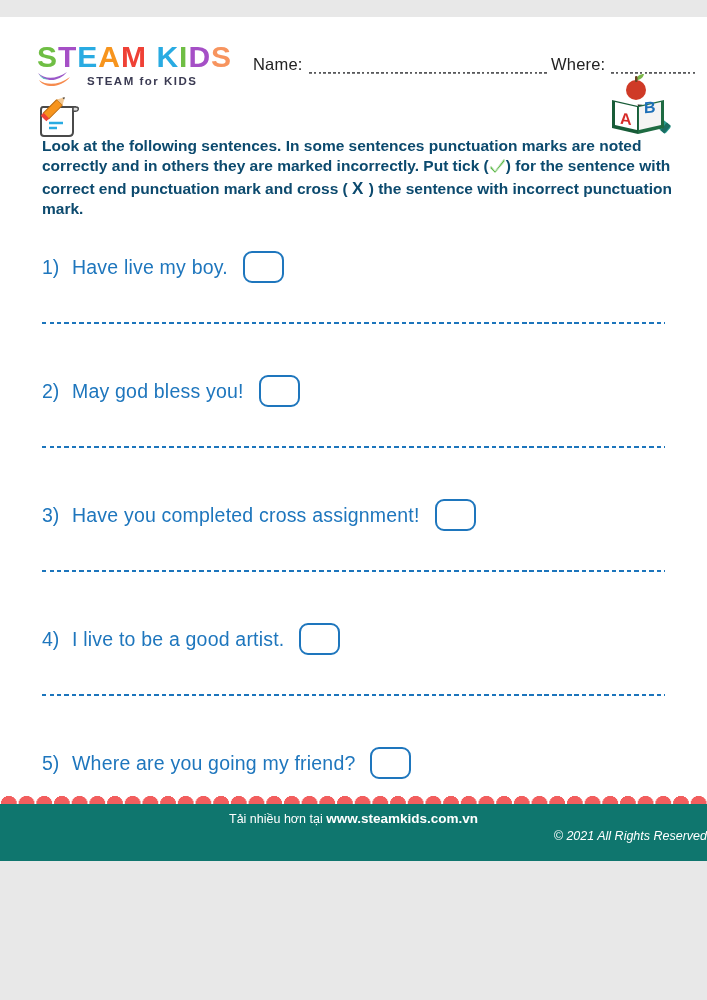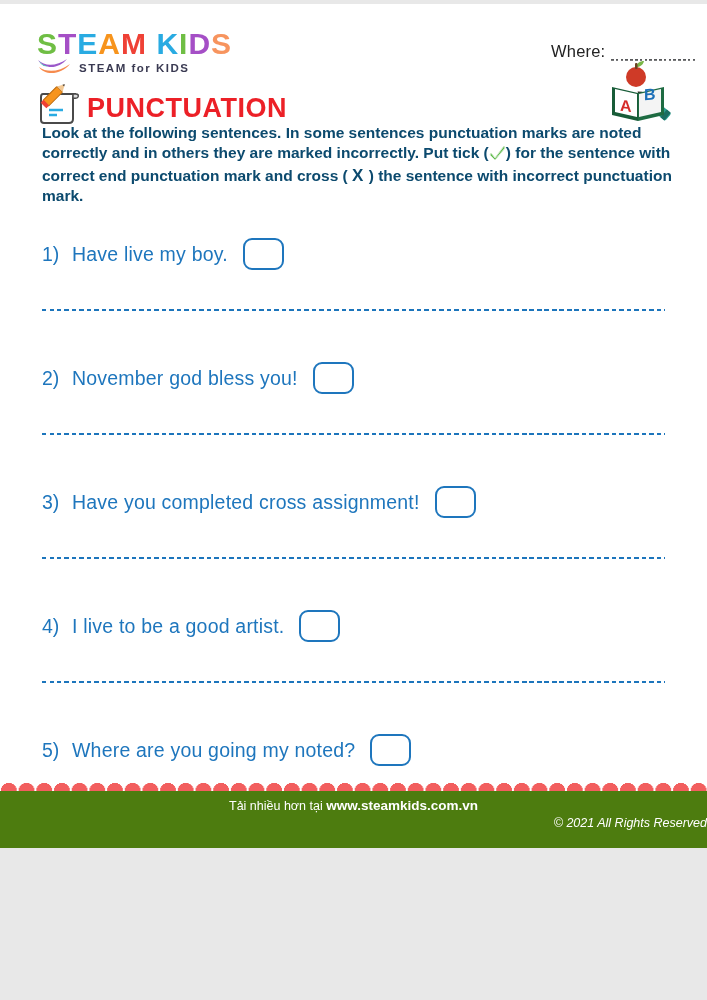--- a/index.html
+++ b/index.html
@@ -1,26 +1,26 @@
 <!DOCTYPE html>
 <html><head>
 <meta charset="utf-8">
 <style>
   * { margin:0; padding:0; box-sizing:border-box; }
   html,body { background:#e8e8e8; }
   .page {
-    position:relative; width:707px; height:844px; margin:4px auto;
+    position:relative; width:707px; height:844px; margin:17px auto;
     background:#ffffff; overflow:hidden;
     font-family:"Liberation Sans", sans-serif;
   }
 
   
   .logo { position:absolute; left:37px; top:24px; width:210px; }
   .logo-letters { font-weight:900; font-size:30px; letter-spacing:1px; line-height:32px; white-space:pre; }
-  .logo-sub { display:flex; align-items:center; gap:8px; margin-top:-2px; }
+  .logo-sub { display:flex; align-items:center; gap:16px; margin-top:-2px; }
   .logo-sub-text { font-size:11.5px; font-weight:700; color:#3a3a52; letter-spacing:1.5px; }
 
   .field-row { position:absolute; top:38px; display:flex; align-items:flex-end; }
   .field-label { font-size:16.5px; color:#232323; letter-spacing:.2px; }
   .dashline { height:14px; margin-left:6px;
     background:repeating-linear-gradient(90deg,#58595b 0 2.6px,transparent 2.6px 4.8px) bottom/100% 1.8px no-repeat; }
   .name-row { left:253px; }
   .name-line { width:238px; }
   .date-row { left:551px; }
   .date-line { width:86px; }
@@ -41,21 +41,21 @@
 
   
   .item { position:absolute; left:42px; display:flex; align-items:center; height:38px; color:#1e76bd; font-size:19.5px; }
   .item .num { width:30px; }
   .item .sentence { letter-spacing:.2px; }
   .checkbox { width:41px; height:32px; border:2.5px solid #1e76bd; border-radius:9px; margin-left:15px; background:#fff; cursor:pointer; }
   .sep { position:absolute; left:42px; width:623px; height:2px;
     background:repeating-linear-gradient(90deg,#1c75bc 0 4.5px,transparent 4.5px 7.5px); }
 
   
-  .footer { position:absolute; left:0; bottom:0; width:707px; height:57px; background:#4d7c0f; color:#ffffff; text-align:center; }
+  .footer { position:absolute; left:0; bottom:0; width:707px; height:57px; background:#0f766e; color:#ffffff; text-align:center; }
   .scallops { position:absolute; left:0; top:-9px; width:100%; height:9px;
     background:radial-gradient(circle 8.2px at 50% 100%, #f25e5e 98%, transparent 100%);
     background-size:17.7px 9px; background-repeat:repeat-x; }
   .footer-line1 { margin-top:7px; font-size:12.5px; }
   .footer-site { font-weight:700; font-size:13.5px; }
   .footer-line2 { margin-top:3px; font-size:12.5px; font-style:italic;text-align:right; }
 </style>
 </head>
 <body>
 
@@ -68,20 +68,24 @@
         <svg width="34" height="16" viewBox="0 0 34 16">
           <path d="M1 2 C8 9 20 8 30 1 C22 11 8 12 1 2 Z" fill="#9b59c9"></path>
           <path d="M2 3 C5 7 8 8 11 8 C7 9 4 7 2 3 Z" fill="#2bbcb0"></path>
           <path d="M2 9 C10 15 22 14 33 6 C24 17 8 18 2 9 Z" fill="#f68b4e"></path>
         </svg>
       </span>
       <span class="logo-sub-text">STEAM for KIDS</span>
     </div>
   </div>
 
+  <div class="field-row name-row">
+    <span class="field-label">Name:</span>
+    <span class="dashline name-line"></span>
+  </div>
   <div class="field-row date-row">
     <span class="field-label">Where:</span>
     <span class="dashline date-line"></span>
   </div>
 
   <div class="book-icon">
     <svg width="72" height="70" viewBox="0 0 72 70">
 
       <g transform="rotate(40 52 48)">
         <rect x="38" y="43" width="30" height="10" rx="2" fill="#2a9d8f"></rect>
@@ -111,60 +115,59 @@
         <line x1="14" y1="26" x2="28" y2="26" stroke="#29abe2" stroke-width="2.5"></line>
         <line x1="14" y1="31" x2="22" y2="31" stroke="#29abe2" stroke-width="2.5"></line>
         <g transform="rotate(-45 17 13)">
           <rect x="8" y="9" width="20" height="8" rx="1" fill="#f7941d" stroke="#b96a10" stroke-width="1"></rect>
           <rect x="5" y="9" width="4" height="8" fill="#ef4136"></rect>
           <polygon points="28,9 35,13 28,17" fill="#f2c894"></polygon>
           <polygon points="33,11.8 35,13 33,14.2" fill="#333333"></polygon>
         </g>
       </svg>
     </span>
-    <span class="title-text">PUNCTUATION</span>
   </div>
 
   <div class="instructions">
     <span>Look at the following sentences. In some sentences punctuation marks are noted correctly and in others they are marked incorrectly. Put tick (</span><span class="check-inline"><svg width="17" height="17" viewBox="0 0 17 17">
           <path d="M2 9 L6 14 L15 2 L16 4 L6 16 L1 11 Z" fill="#5bba47" stroke="#cfe9c8" stroke-width="1"></path>
         </svg></span><span>) for the sentence with correct end punctuation mark and cross ( </span><span class="cross-char">X</span><span> ) the sentence with incorrect punctuation mark.</span>
   </div>
 
   <div class="item" style="top:231px">
     <span class="num">1)</span>
     <span class="sentence">Have live my boy.</span>
     <span class="checkbox"></span>
   </div>
   <div class="sep" style="top:305px"></div>
 
   <div class="item" style="top:355px">
     <span class="num">2)</span>
-    <span class="sentence">November god bless you!</span>
+    <span class="sentence">May god bless you!</span>
     <span class="checkbox"></span>
   </div>
   <div class="sep" style="top:429px"></div>
 
   <div class="item" style="top:479px">
     <span class="num">3)</span>
     <span class="sentence">Have you completed cross assignment!</span>
     <span class="checkbox"></span>
   </div>
   <div class="sep" style="top:553px"></div>
 
   <div class="item" style="top:603px">
     <span class="num">4)</span>
     <span class="sentence">I live to be a good artist.</span>
     <span class="checkbox"></span>
   </div>
   <div class="sep" style="top:677px"></div>
 
   <div class="item" style="top:727px">
     <span class="num">5)</span>
-    <span class="sentence">Where are you going my noted?</span>
+    <span class="sentence">Where are you going my friend?</span>
     <span class="checkbox"></span>
   </div>
   <div class="sep" style="top:801px"></div>
 
   <div class="item" style="top:851px">
     <span class="num">6)</span>
     <span class="checkbox"></span>
   </div>
 
   <div class="footer">

